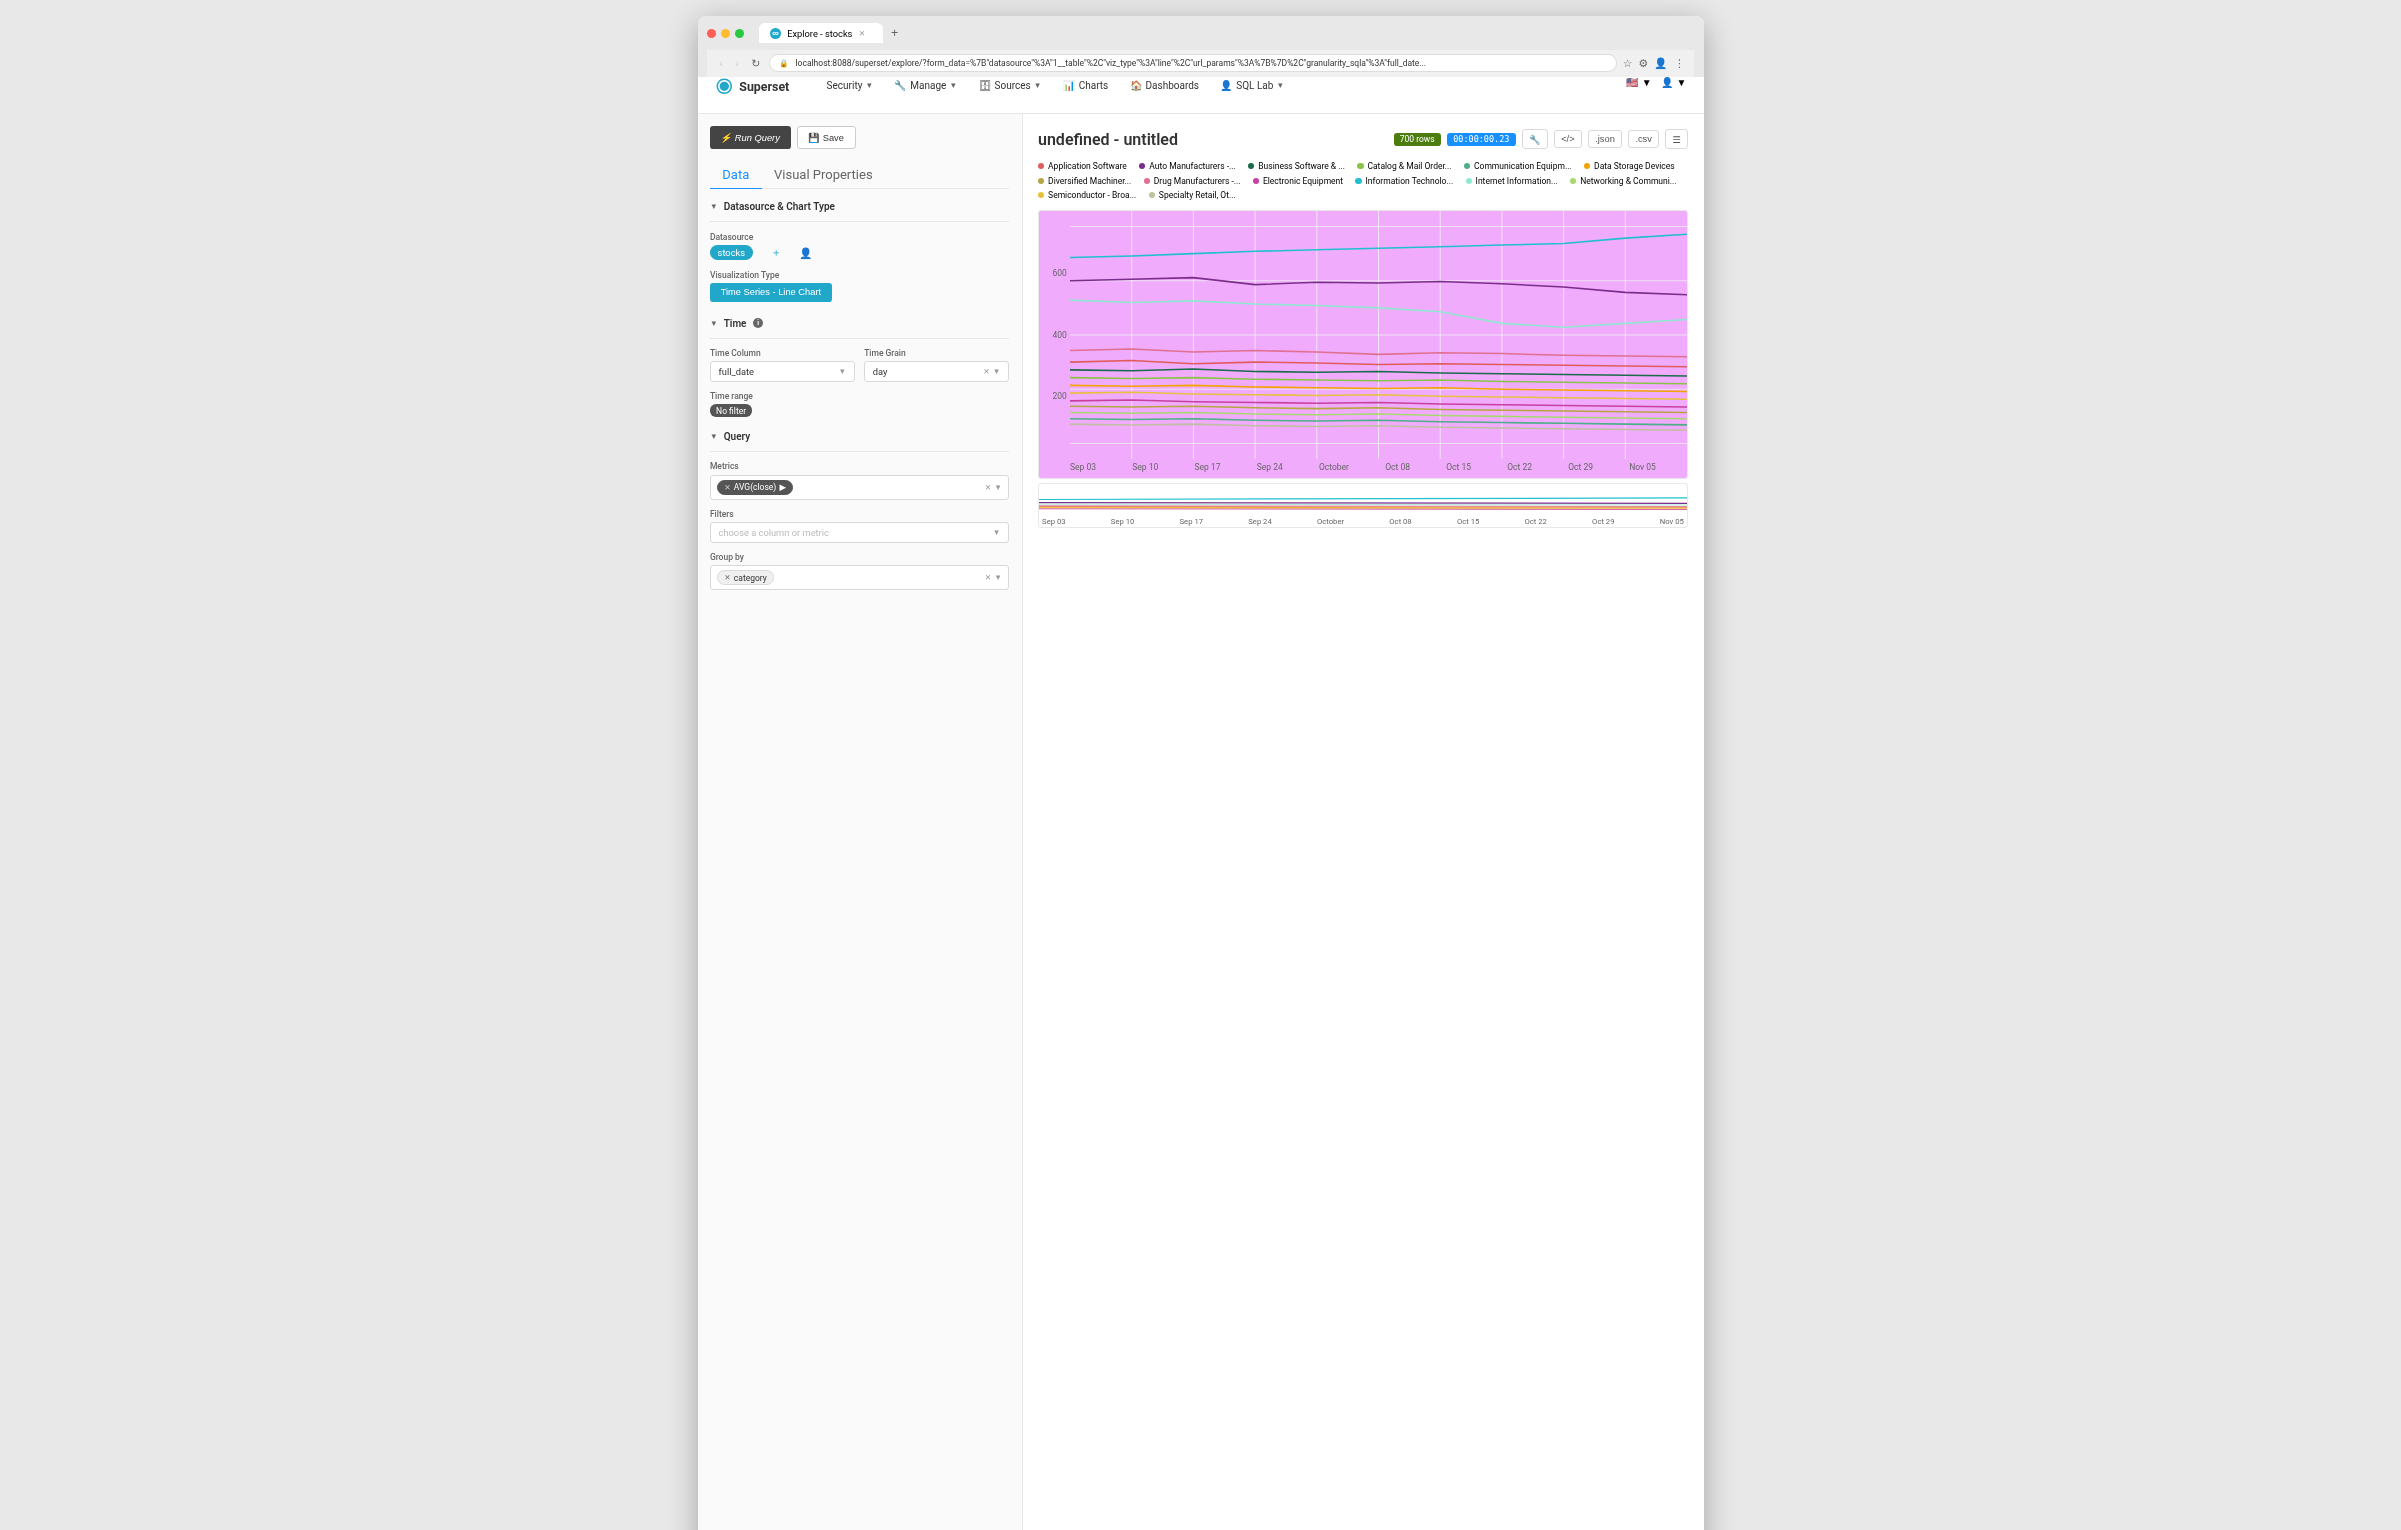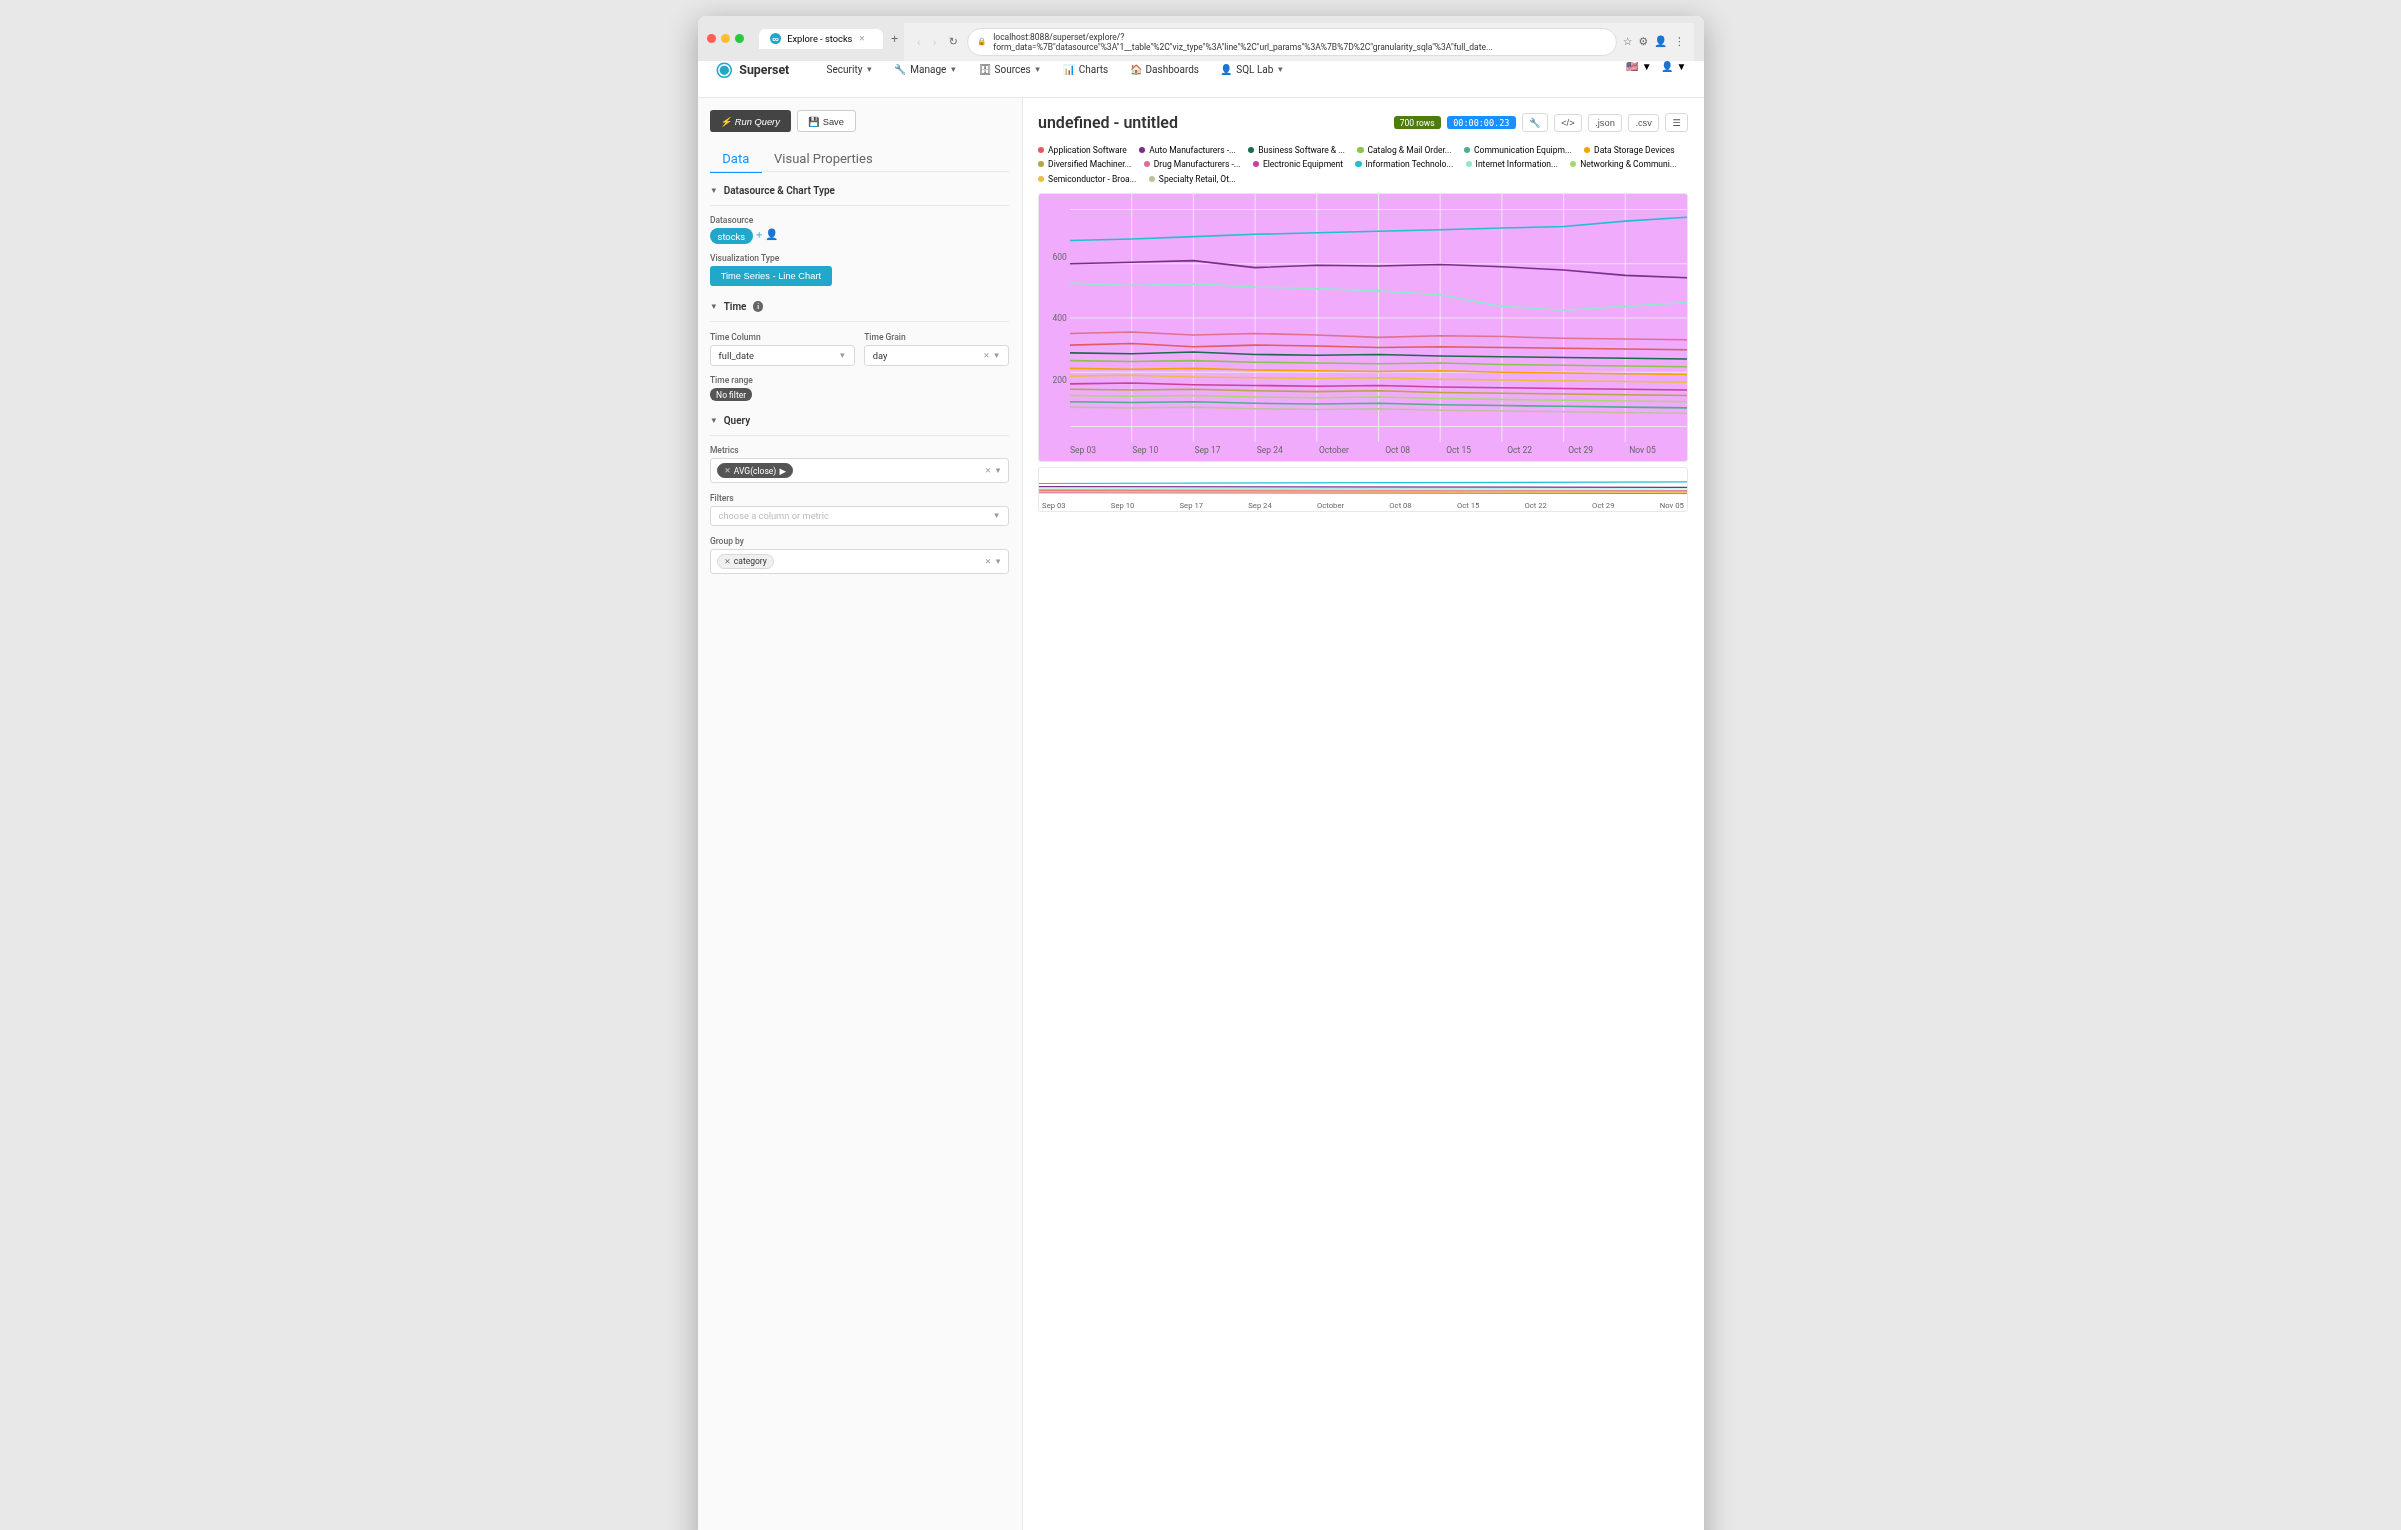--- a/index.html
+++ b/index.html
@@ -12,20 +12,21 @@
       box-shadow: 0 7.7px 31px rgba(0,0,0,0.3);
       margin: 15.5px auto;
       max-width: 1006px;
       overflow: hidden;
     }
 
     .browser-titlebar {
       background: #e8e8e8;
       padding: 7.7px 9.3px 0;
       display: flex;
+      flex-direction: column;
     }
 
     .browser-controls {
       display: flex;
       align-items: center;
       gap: 6.2px;
       margin-bottom: 6.2px;
     }
 
     .traffic-lights {
@@ -328,22 +329,22 @@
       gap: 3.1px;
       background: #20a7c9;
       color: white;
       border-radius: 9.3px;
       padding: 2.3px 7.7px;
       font-size: 9.3px;
     }
 
     .datasource-actions {
       display: flex;
-      align-items: flex-start;
-      gap: 1px;
+      align-items: flex-end;
+      gap: 18px;
     }
 
     .datasource-action-btn {
       background: none;
       border: none;
       cursor: pointer;
       color: #20a7c9;
       font-size: 10.8px;
     }
 

